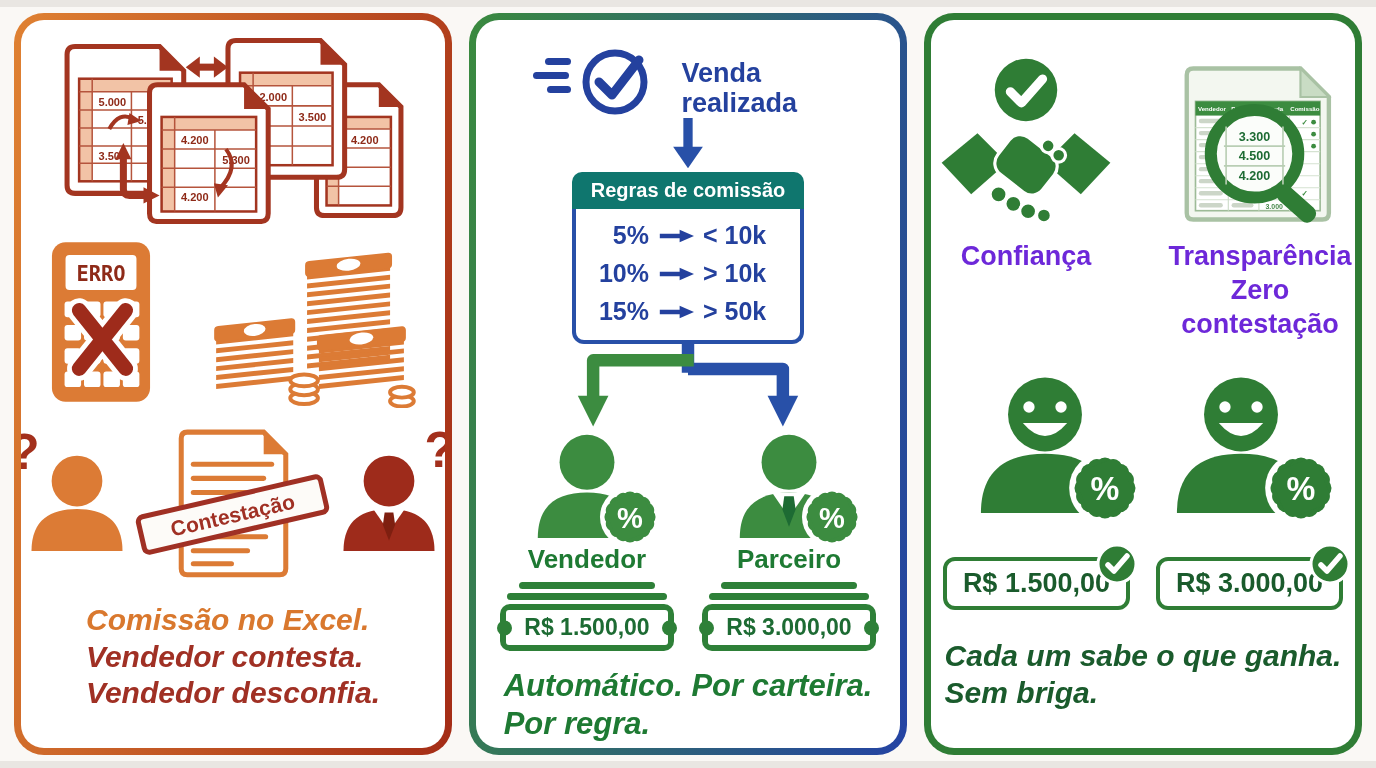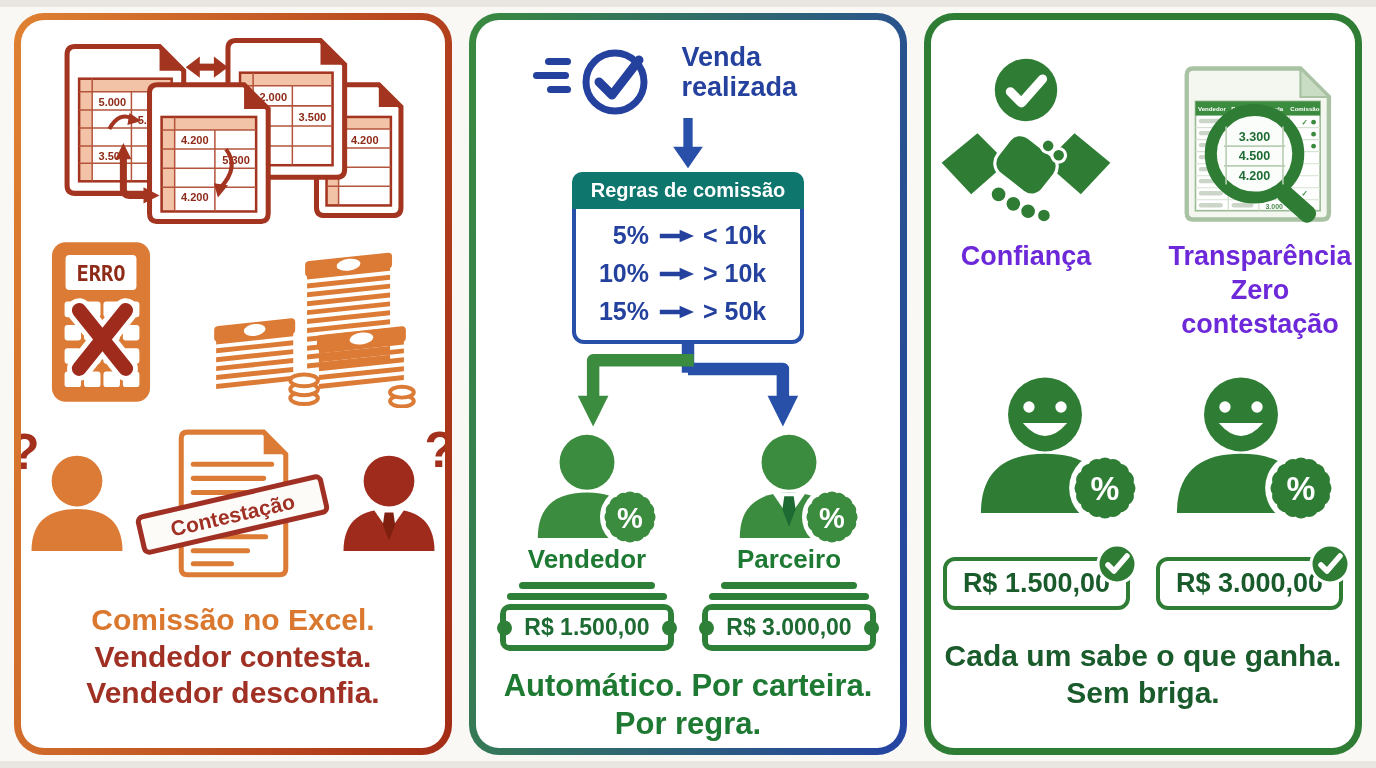--- a/index.html
+++ b/index.html
@@ -13,37 +13,37 @@
   body::after{content:"";position:absolute;left:0;bottom:0;width:1376px;height:7px;background:#e9e6e2;}
 
   .panel-border{flex:1;border-radius:30px;padding:7px;box-sizing:border-box;}
   .pb-left{background:linear-gradient(100deg,#df8132,#a42c16);}
   .pb-mid{background:linear-gradient(100deg,#3a8a3e,#2443a4);}
   .pb-right{background:#2f7d35;}
   .panel{background:#fff;border-radius:23px;width:100%;height:100%;box-sizing:border-box;
          display:flex;flex-direction:column;align-items:center;overflow:hidden;position:relative;}
 
   
-  .caption{text-align:center;font-weight:bold;line-height:1.22;}
+  .caption{font-weight:bold;line-height:1.22;font-style:italic;}
   .cap-line{display:block;}
 
   
   .sheet-num{font:bold 11px "Liberation Sans",sans-serif;fill:#8e2a18;}
   .row2{display:flex;align-items:flex-start;gap:56px;margin-top:16px;}
   .row3{display:flex;align-items:center;gap:4px;margin-top:18px;}
   .person-wrap{position:relative;}
   .qmark{position:absolute;font-weight:bold;font-size:50px;color:#a3301c;line-height:1;}
   .q-left{top:-26px;left:-14px;}
   .q-right{top:-28px;right:-12px;}
   .caption-left{margin-top:20px;font-size:30px;}
   .cap-orange{color:#d9782e;}
   .cap-red{color:#a03024;}
 
   
-  .venda-row{display:flex;align-items:flex-start;gap:21px;margin-top:22px;margin-left:-30px;}
+  .venda-row{display:flex;align-items:flex-end;gap:21px;margin-top:22px;margin-left:-30px;}
   .venda-label{width:134px;font-size:27px;font-weight:bold;color:#24419e;line-height:1.12;}
   .rules-box{margin-top:2px;width:232px;border-radius:12px;overflow:visible;}
   .rules-head{background:#0f766e;color:#fff;font-weight:bold;font-size:20px;text-align:center;
               padding:7px 4px;border-radius:10px 10px 0 0;}
   .rules-body{border:4px solid #2850a8;border-top:none;border-radius:0 0 12px 12px;background:#fff;
               padding:12px 6px 14px;display:flex;flex-direction:column;gap:9px;}
   .rule-row{display:flex;align-items:center;justify-content:center;gap:9px;
             font-size:25px;font-weight:bold;color:#24419e;}
   .rule-pct{width:56px;text-align:right;}
   .rule-cond{width:80px;text-align:left;}

